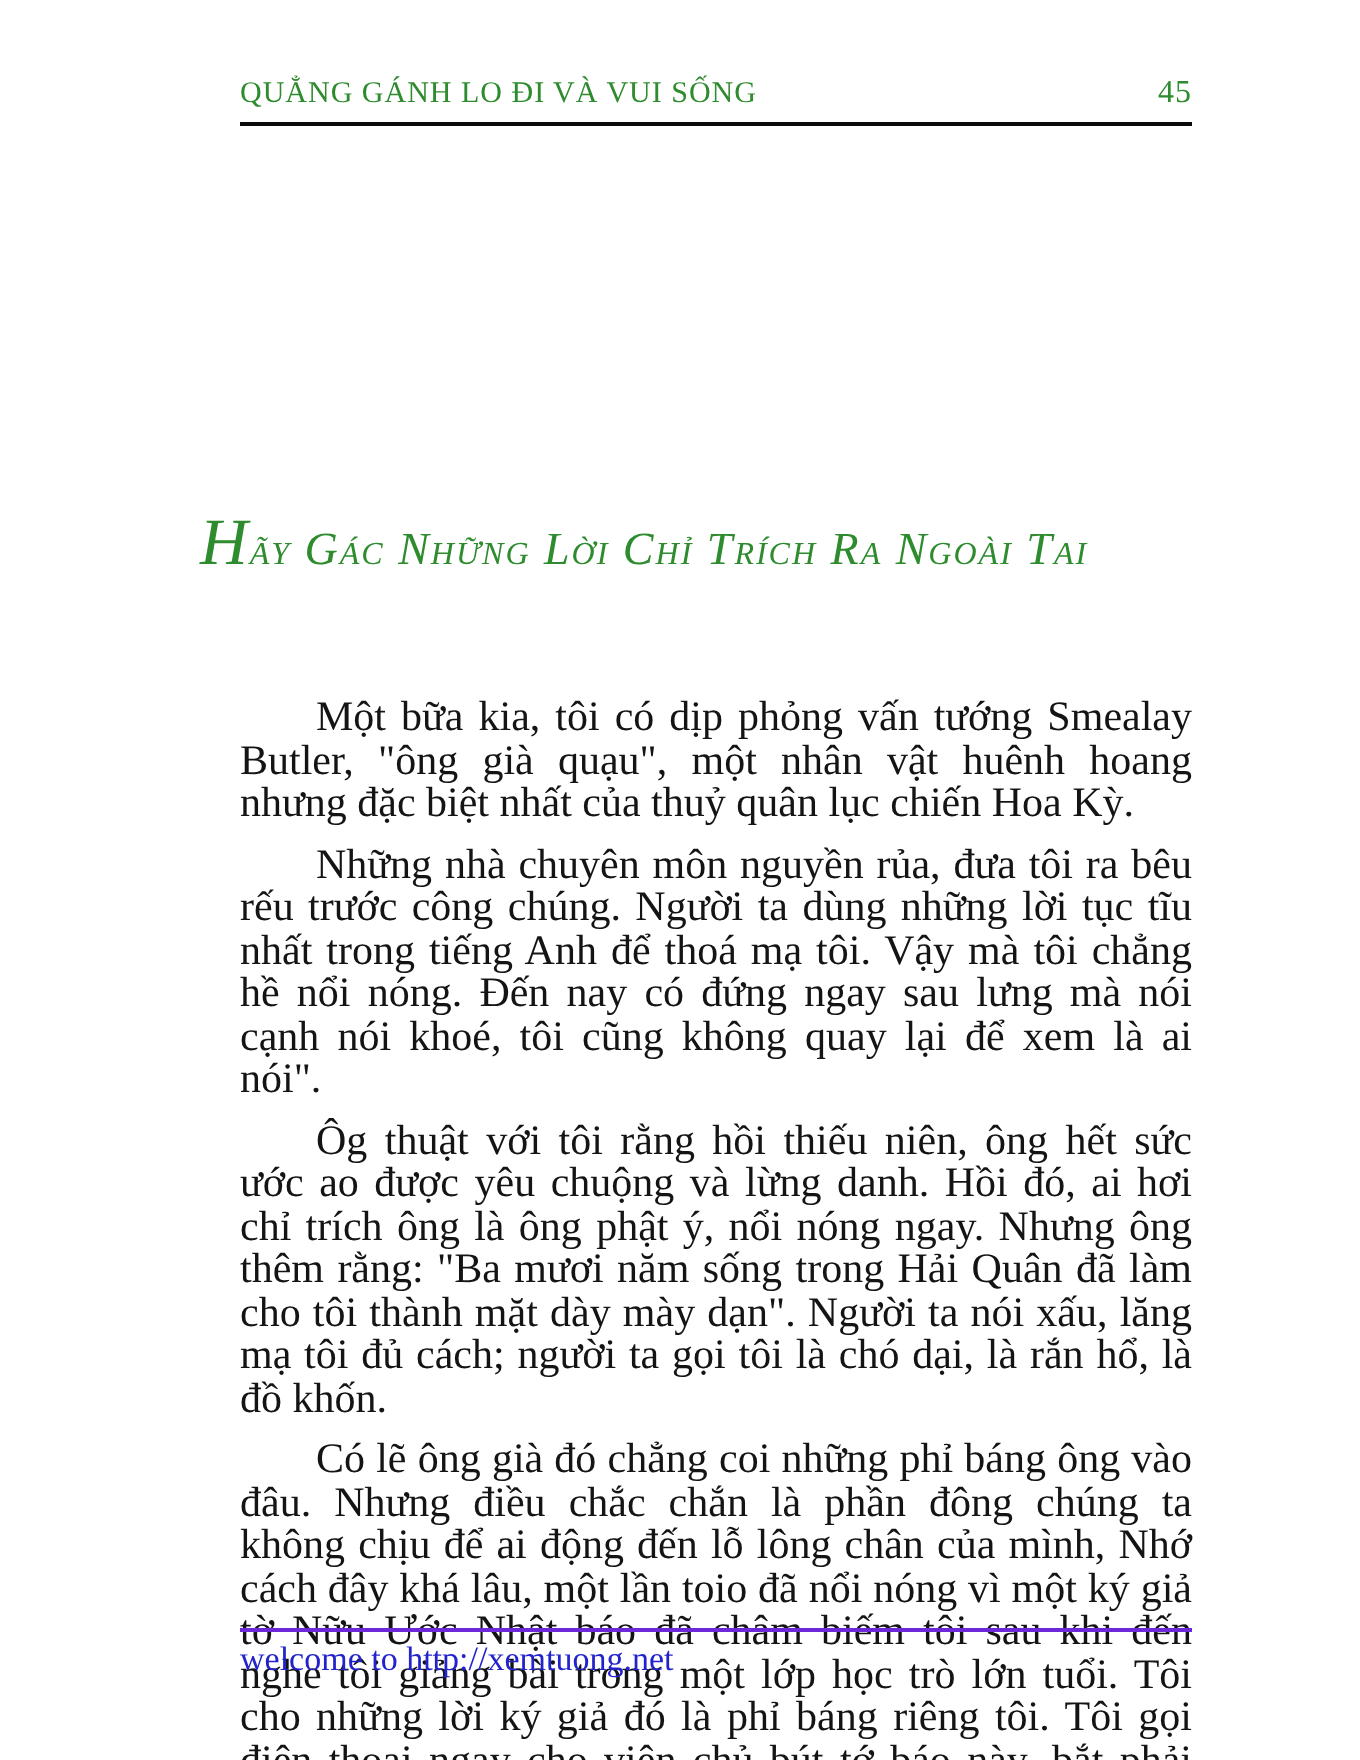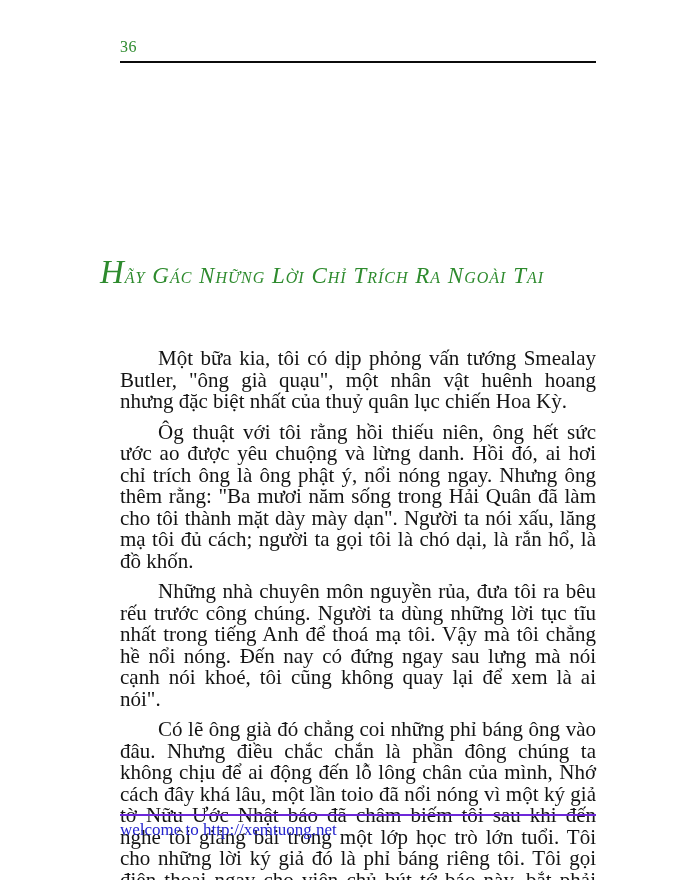--- a/index.html
+++ b/index.html
@@ -77,29 +77,30 @@
     cursor: pointer;
     text-decoration: none;
   }
 </style>
 </head>
 <body>
 
 <div class="page">
 
   <div class="header">
-    <span class="page-number">36</span>
+    <span class="running-title">QUẲNG GÁNH LO ĐI VÀ VUI SỐNG</span>
+    <span class="page-number">45</span>
   </div>
 
   <h1 class="chapter-title">Hãy Gác Những Lời Chỉ Trích Ra Ngoài Tai</h1>
 
   <div class="body-text">
     <p>Một bữa kia, tôi có dịp phỏng vấn tướng Smealay Butler, "ông già quạu", một nhân vật huênh hoang nhưng đặc biệt nhất của thuỷ quân lục chiến Hoa Kỳ.</p>
+    <p>Những nhà chuyên môn nguyền rủa, đưa tôi ra bêu rếu trước công chúng. Người ta dùng những lời tục tĩu nhất trong tiếng Anh để thoá mạ tôi. Vậy mà tôi chẳng hề nổi nóng. Đến nay có đứng ngay sau lưng mà nói cạnh nói khoé, tôi cũng không quay lại để xem là ai nói".</p>
     <p>Ôg thuật với tôi rằng hồi thiếu niên, ông hết sức ước ao được yêu chuộng và lừng danh. Hồi đó, ai hơi chỉ trích ông là ông phật ý, nổi nóng ngay. Nhưng ông thêm rằng: "Ba mươi năm sống trong Hải Quân đã làm cho tôi thành mặt dày mày dạn". Người ta nói xấu, lăng mạ tôi đủ cách; người ta gọi tôi là chó dại, là rắn hổ, là đồ khốn.</p>
-    <p>Những nhà chuyên môn nguyền rủa, đưa tôi ra bêu rếu trước công chúng. Người ta dùng những lời tục tĩu nhất trong tiếng Anh để thoá mạ tôi. Vậy mà tôi chẳng hề nổi nóng. Đến nay có đứng ngay sau lưng mà nói cạnh nói khoé, tôi cũng không quay lại để xem là ai nói".</p>
     <p>Có lẽ ông già đó chẳng coi những phỉ báng ông vào đâu. Nhưng điều chắc chắn là phần đông chúng ta không chịu để ai động đến lỗ lông chân của mình, Nhớ cách đây khá lâu, một lần toio đã nổi nóng vì một ký giả tờ Nữu Ước Nhật báo đã châm biếm tôi sau khi đến nghe tôi giảng bài trong một lớp học trò lớn tuổi. Tôi cho những lời ký giả đó là phỉ báng riêng tôi. Tôi gọi điện thoại ngay cho viên chủ bút tớ báo này, bắt phải đăng một bài cải chính, trong đó phải ghi những kết quả tôi đã thâu hoạch được do phương pháp giáo huấn của tôi - và lẽ cố nhiên, tôi cho việc nhạo báng này là một trọng tội.</p>
   </div>
 
   <div class="footer">
     <span class="footer-link">welcome to http://xemtuong.net</span>
   </div>
 
 </div>
 
 </body></html>

